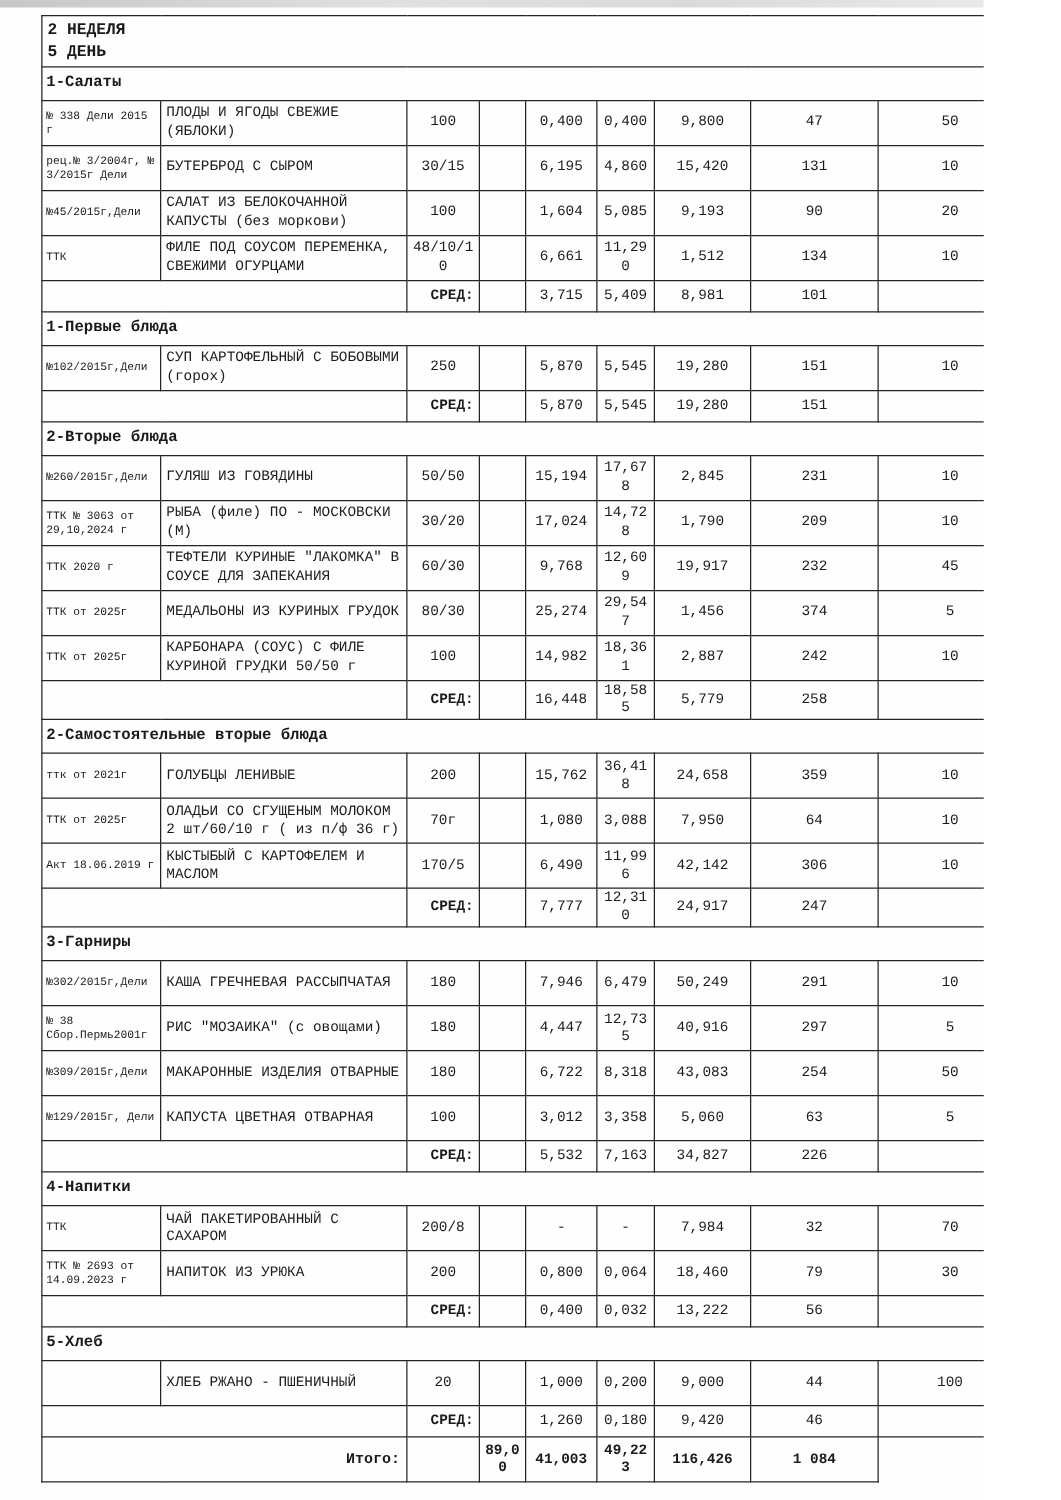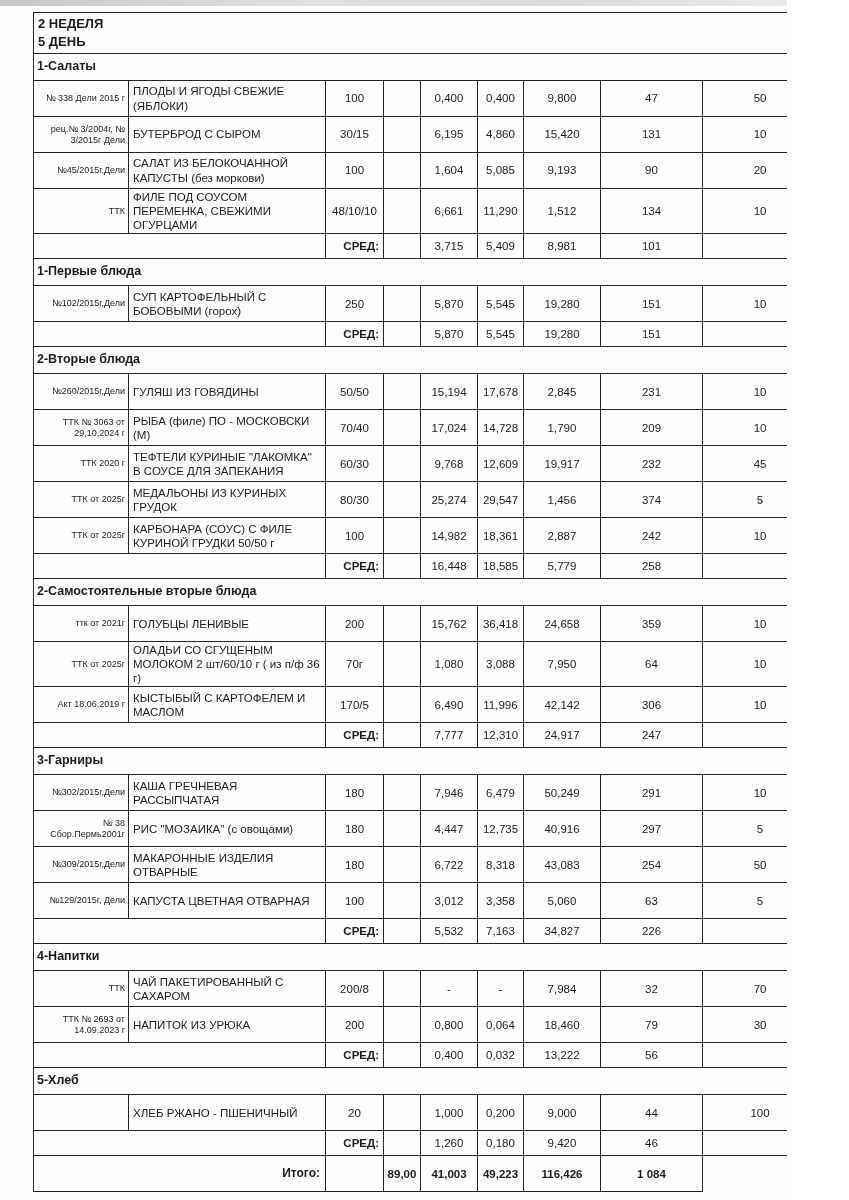--- a/index.html
+++ b/index.html
@@ -1,20 +1,20 @@
 <!DOCTYPE html>
 <html><head>
 <meta charset="utf-8">
 <style>
   html,body{margin:0;padding:0;background:#ffffff;}
   .page{
     position:relative;
     width:787px;height:1200px;
     background:#fefefe;
-    font-family:Liberation Sans, sans-serif;
+    font-family:Liberation Mono, monospace;
     color:#1b1b1b;
     overflow:hidden;
   }
   .scan-streak{
     position:absolute;top:0;left:0;width:100%;height:6px;
     background:linear-gradient(90deg,#9a9a9a 0%,#c9c9c9 40%,#bdbdbd 70%,#d8d8d8 100%);
     opacity:.55;
   }
   table.menu-table{
     position:absolute;left:33px;top:12px;
@@ -40,21 +40,20 @@
   tr.section-row td{
     height:24px;
     font-weight:bold;
     font-size:12.5px;
   }
   tr.dish-row td{height:33px;}
   td.ref{
     font-size:9px;
     line-height:1.15;
     padding-left:3px;
-    text-align:right;
   }
   td.name{
     text-align:left;
     padding-left:4px;
   }
   td.num{text-align:center;}
   tr.avg-row td{height:22px;}
   td.avg-label{
     font-weight:bold;
     text-align:right;
@@ -185,21 +184,21 @@
           <td class="num"></td>
           <td class="num">15,194</td>
           <td class="num">17,678</td>
           <td class="num">2,845</td>
           <td class="num">231</td>
           <td class="num">10</td>
         </tr>
         <tr class="dish-row">
           <td class="ref">ТТК № 3063 от 29,10,2024 г</td>
           <td class="name">РЫБА (филе) ПО - МОСКОВСКИ (М)</td>
-          <td class="num">70/40</td>
+          <td class="num">30/20</td>
           <td class="num"></td>
           <td class="num">17,024</td>
           <td class="num">14,728</td>
           <td class="num">1,790</td>
           <td class="num">209</td>
           <td class="num">10</td>
         </tr>
         <tr class="dish-row">
           <td class="ref">ТТК 2020 г</td>
           <td class="name">ТЕФТЕЛИ КУРИНЫЕ "ЛАКОМКА" В СОУСЕ ДЛЯ ЗАПЕКАНИЯ</td>

